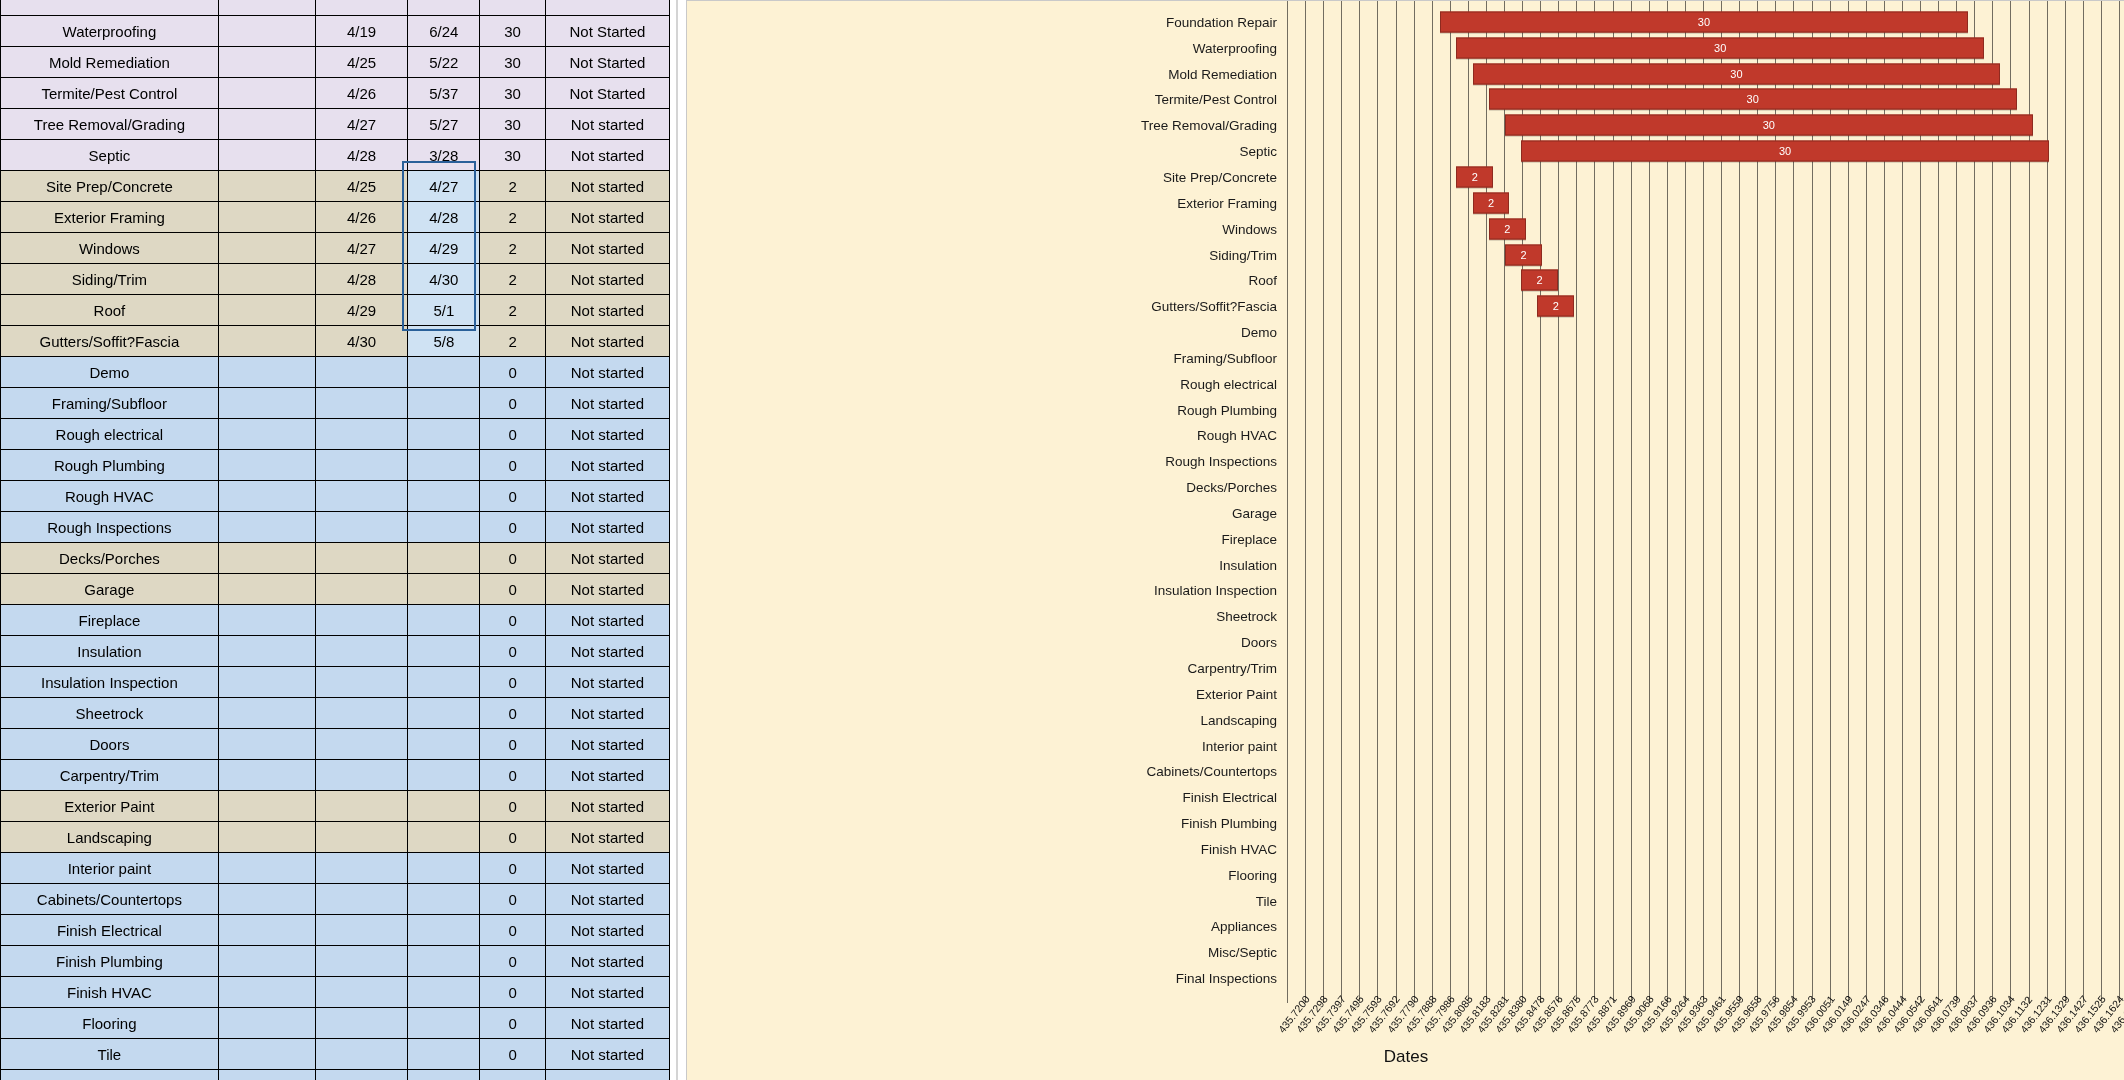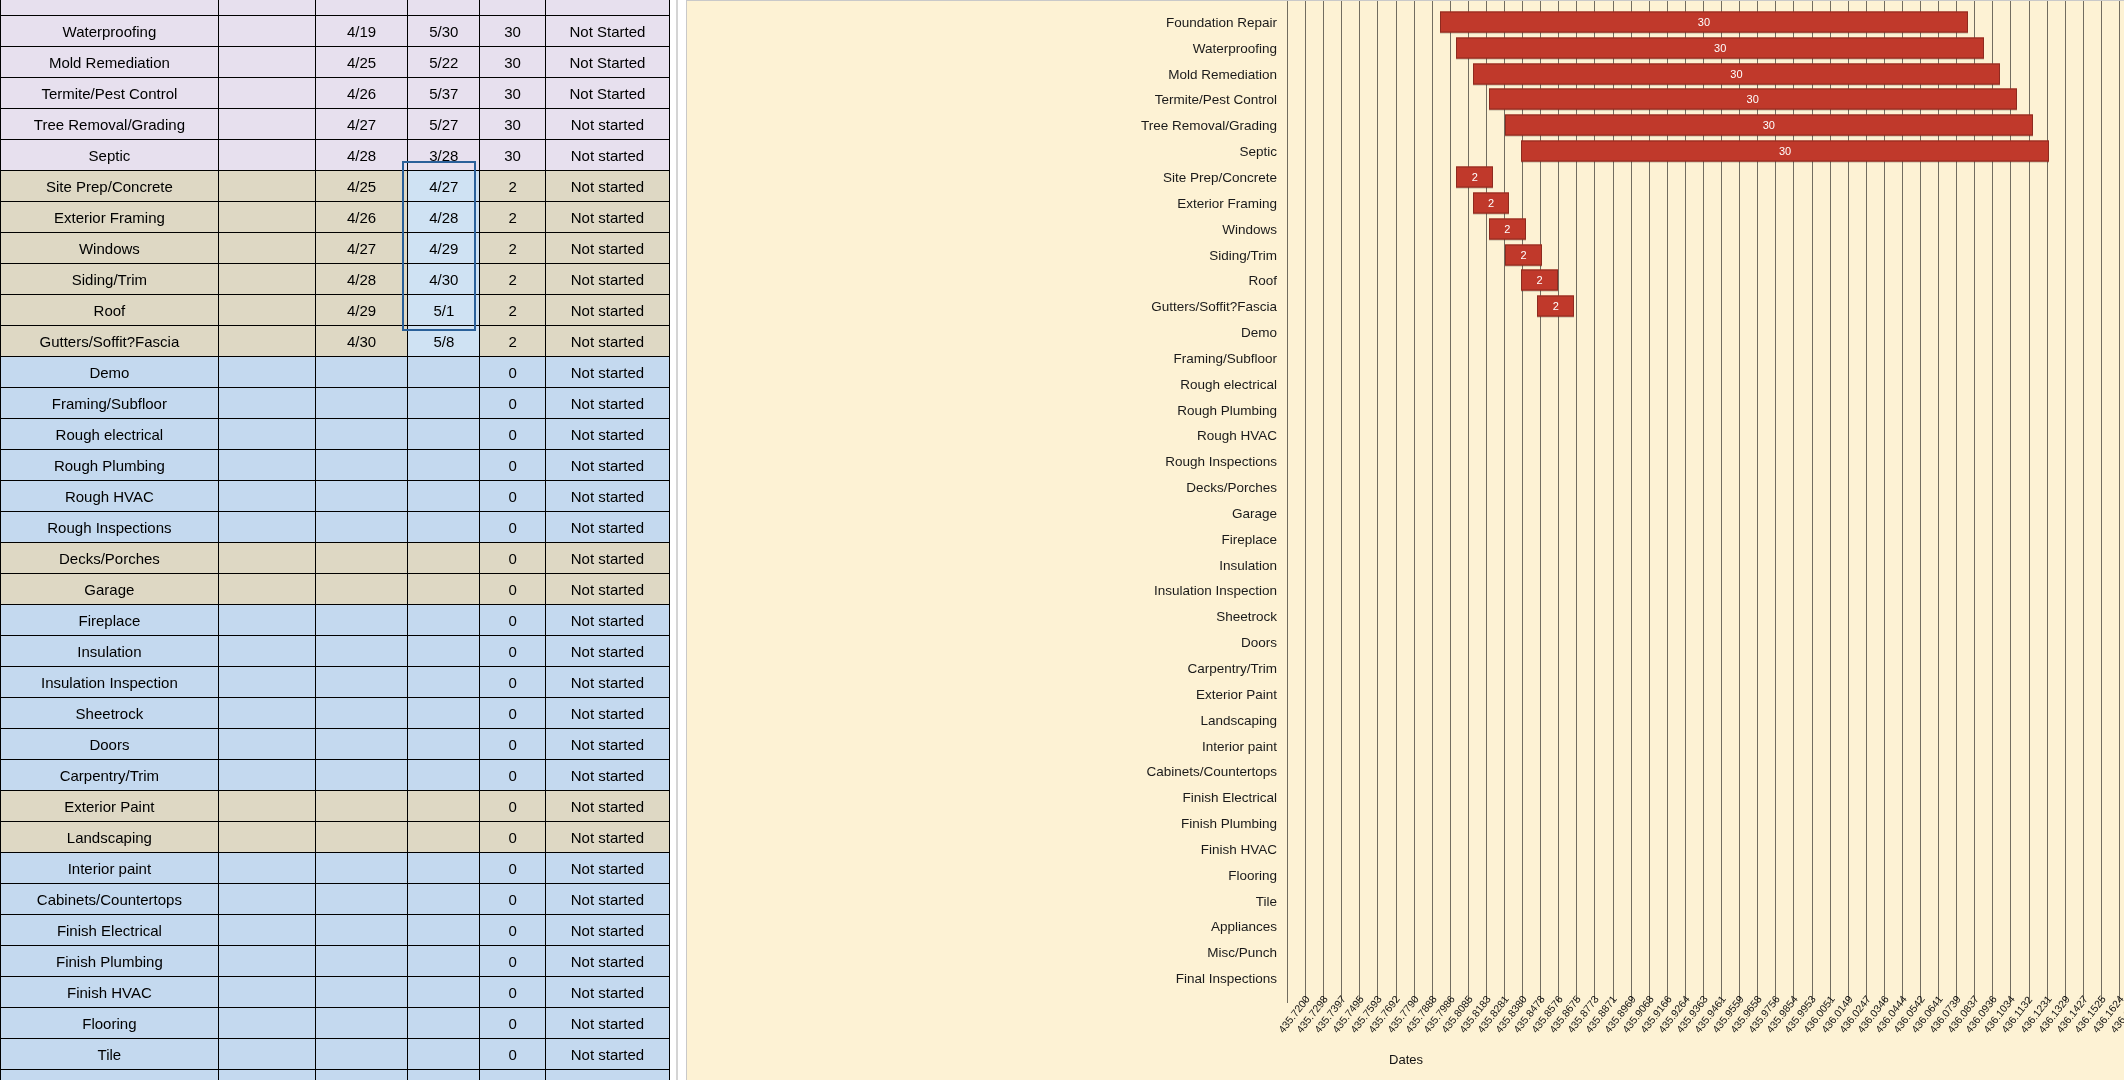--- a/index.html
+++ b/index.html
@@ -51,21 +51,21 @@
     position:absolute;background:#c0392b;border:1px solid #8e2a1f;height:19px;
     transform:translateY(-50%);
     color:#ffffff;font-size:11px;line-height:19px;text-align:center;
     box-shadow:0 1px 0 rgba(0,0,0,.25);
   }
   .bar .lab{position:absolute;left:0;right:0;top:0;text-align:center;}
   .xtick{
     position:absolute;bottom:46px;font-size:10.5px;color:#111;
     transform-origin:left bottom;transform:rotate(-52deg);white-space:nowrap;
   }
-  .xaxis-title{position:absolute;bottom:14px;left:0;right:0;text-align:center;font-size:13px;color:#111;}
+  .xaxis-title{position:absolute;bottom:14px;left:0;right:0;text-align:center;font-size:17px;color:#111;}
   .divider{position:absolute;left:676px;top:0;width:2px;height:1080px;background:#d4d4d4;}
 </style>
 </head>
 <body>
 
 <div class="wrap">
 
   <div class="table-pane">
     <table class="sheet" style="margin-top: -16px;">
       <tbody id="table-body">
@@ -74,21 +74,21 @@
             <td class="c-blank"></td>
             <td class="c-start"></td>
             <td class="c-end"></td>
             <td class="c-days"></td>
             <td class="c-status"></td>
           </tr>
           <tr class="tint-purple">
             <td class="c-task">Waterproofing</td>
             <td class="c-blank"></td>
             <td class="c-start">4/19</td>
-            <td class="c-end">5/30</td>
+            <td class="c-end">6/24</td>
             <td class="c-days">30</td>
             <td class="c-status">Not Started</td>
           </tr>
           <tr class="tint-purple">
             <td class="c-task">Mold Remediation</td>
             <td class="c-blank"></td>
             <td class="c-start">4/25</td>
             <td class="c-end">5/22</td>
             <td class="c-days">30</td>
             <td class="c-status">Not Started</td>
@@ -489,21 +489,21 @@
         <div class="rowlabel" style="top: 692.816px; left: 0px; width: 590px; text-align: right;">Exterior Paint</div>
         <div class="rowlabel" style="top: 718.658px; left: 0px; width: 590px; text-align: right;">Landscaping</div>
         <div class="rowlabel" style="top: 744.5px; left: 0px; width: 590px; text-align: right;">Interior paint</div>
         <div class="rowlabel" style="top: 770.342px; left: 0px; width: 590px; text-align: right;">Cabinets/Countertops</div>
         <div class="rowlabel" style="top: 796.184px; left: 0px; width: 590px; text-align: right;">Finish Electrical</div>
         <div class="rowlabel" style="top: 822.026px; left: 0px; width: 590px; text-align: right;">Finish Plumbing</div>
         <div class="rowlabel" style="top: 847.868px; left: 0px; width: 590px; text-align: right;">Finish HVAC</div>
         <div class="rowlabel" style="top: 873.711px; left: 0px; width: 590px; text-align: right;">Flooring</div>
         <div class="rowlabel" style="top: 899.553px; left: 0px; width: 590px; text-align: right;">Tile</div>
         <div class="rowlabel" style="top: 925.395px; left: 0px; width: 590px; text-align: right;">Appliances</div>
-        <div class="rowlabel" style="top: 951.237px; left: 0px; width: 590px; text-align: right;">Misc/Punch</div>
+        <div class="rowlabel" style="top: 951.237px; left: 0px; width: 590px; text-align: right;">Misc/Septic</div>
         <div class="rowlabel" style="top: 977.079px; left: 0px; width: 590px; text-align: right;">Final Inspections</div>
         <div class="bar" style="left: 753.088px; top: 20.9211px; width: 525.824px;">
           <span class="lab">30</span>
         </div>
         <div class="bar" style="left: 769.312px; top: 46.7632px; width: 525.824px;">
           <span class="lab">30</span>
         </div>
         <div class="bar" style="left: 785.536px; top: 72.6053px; width: 525.824px;">
           <span class="lab">30</span>
         </div>

